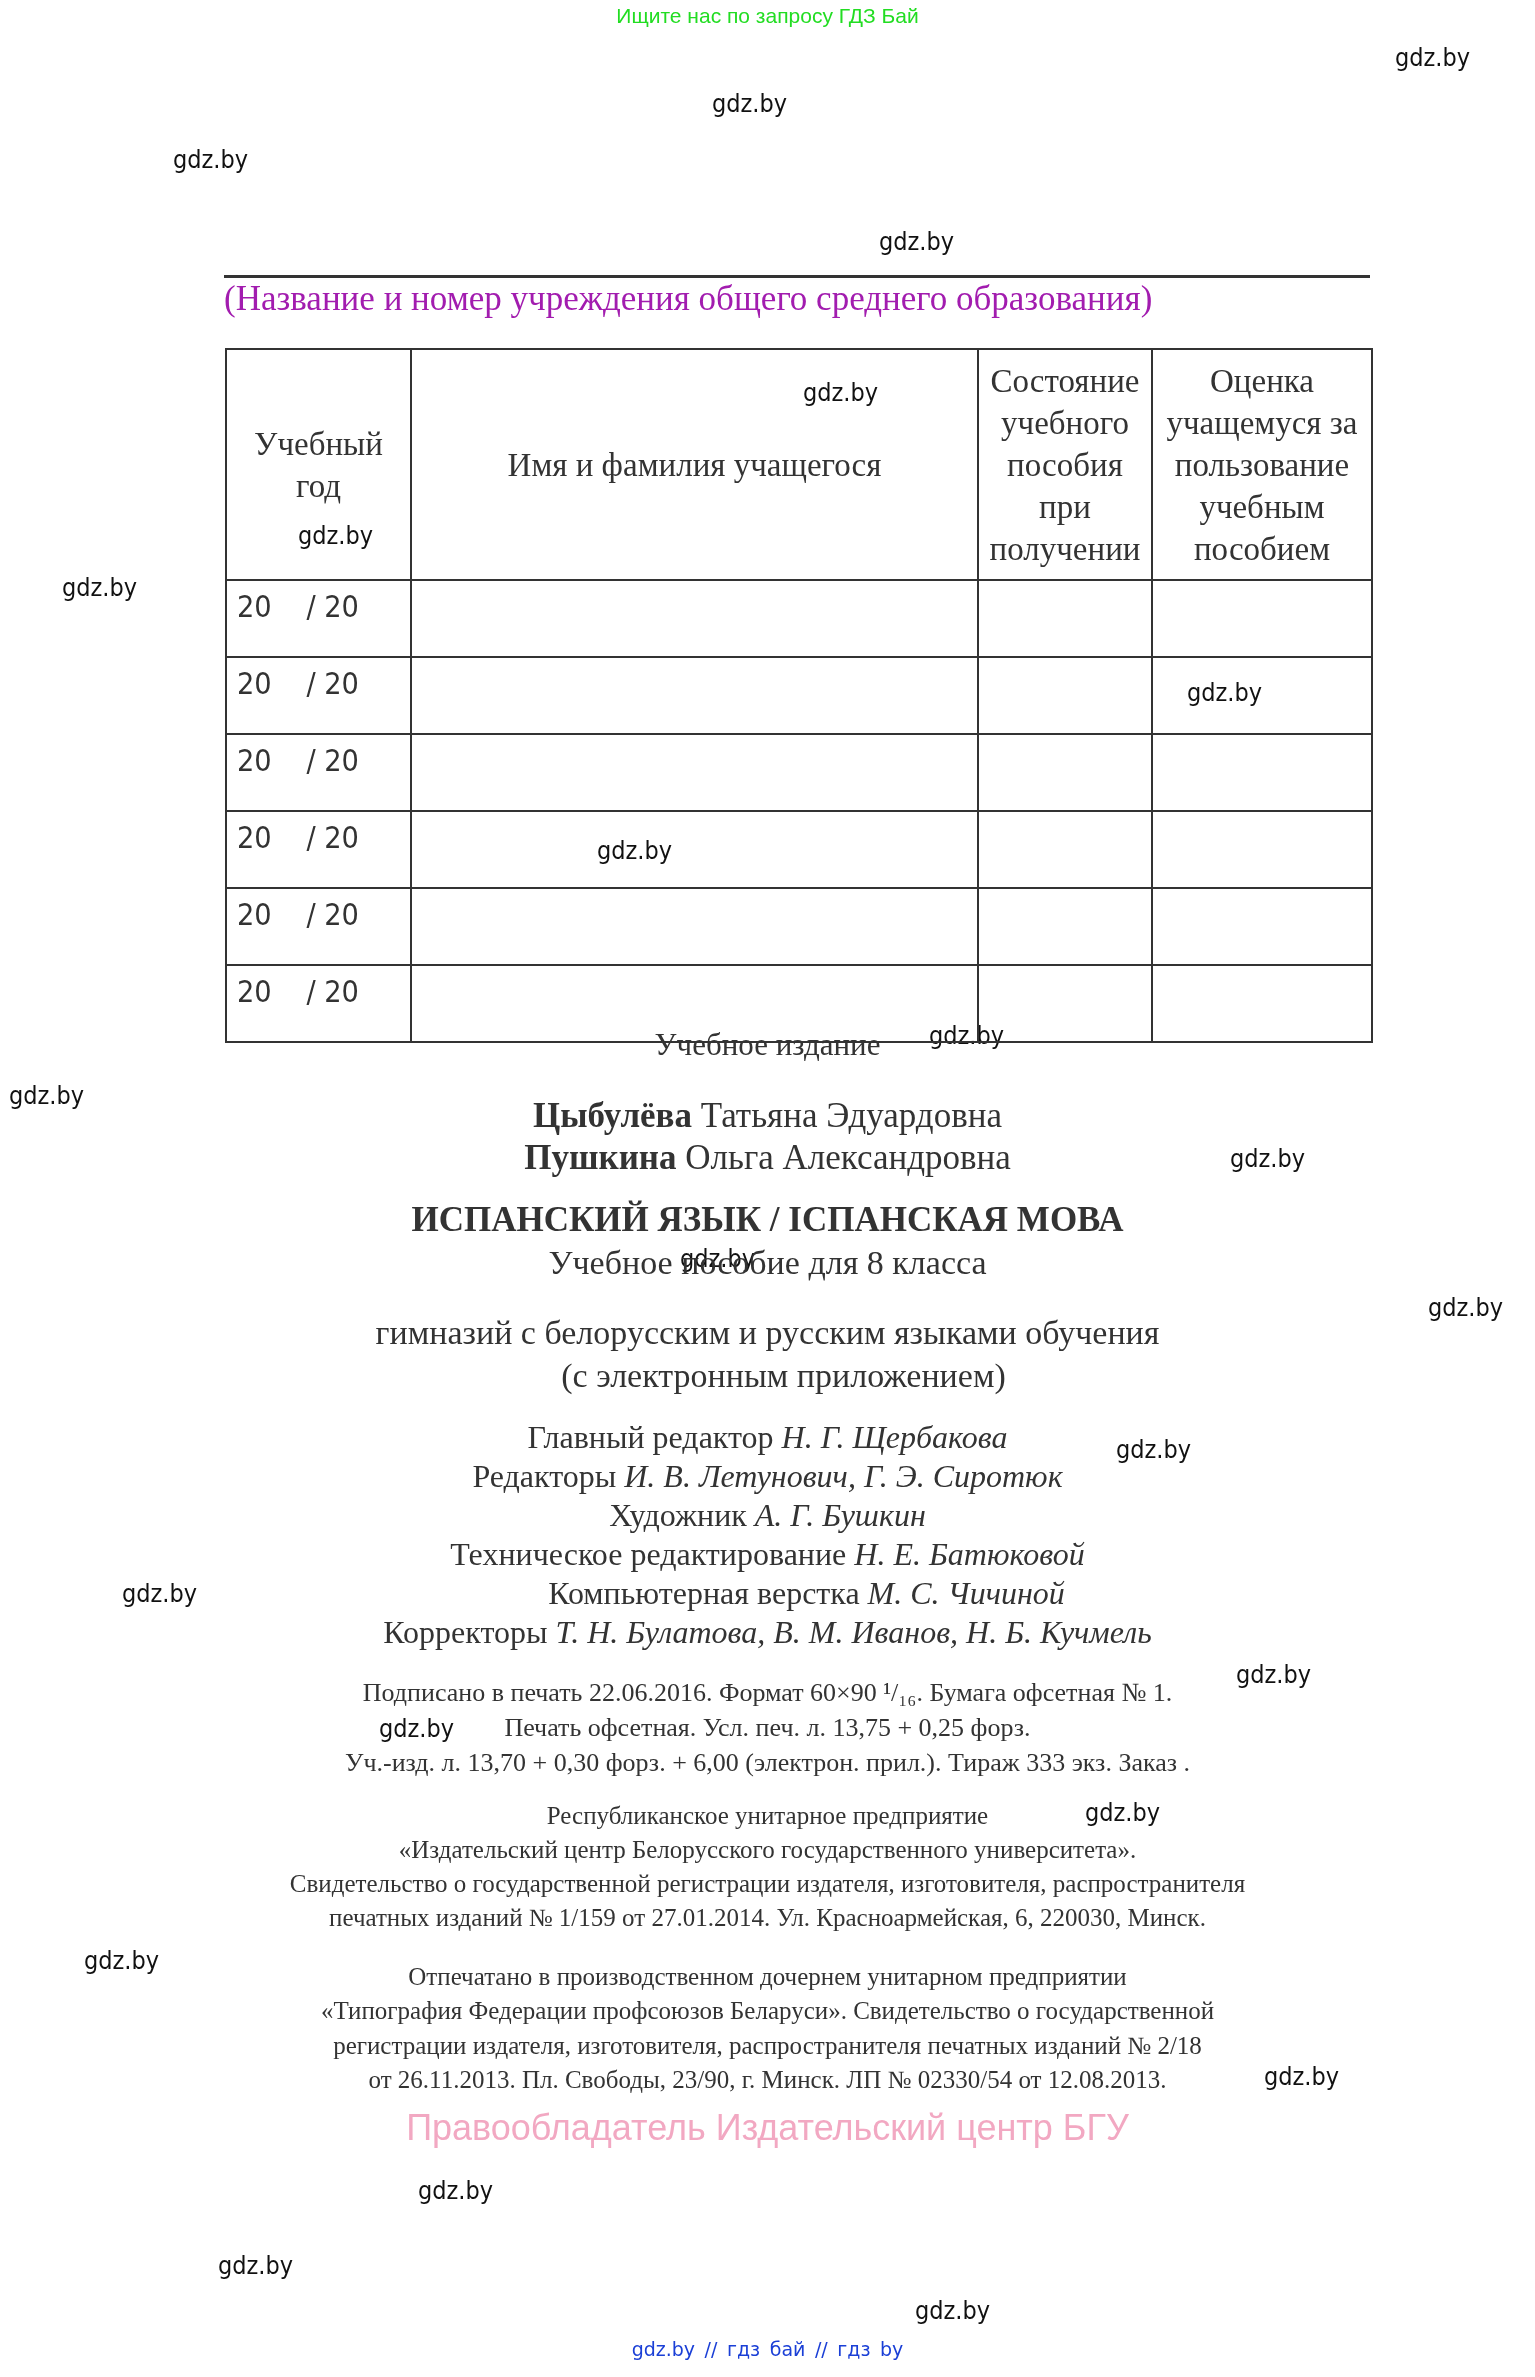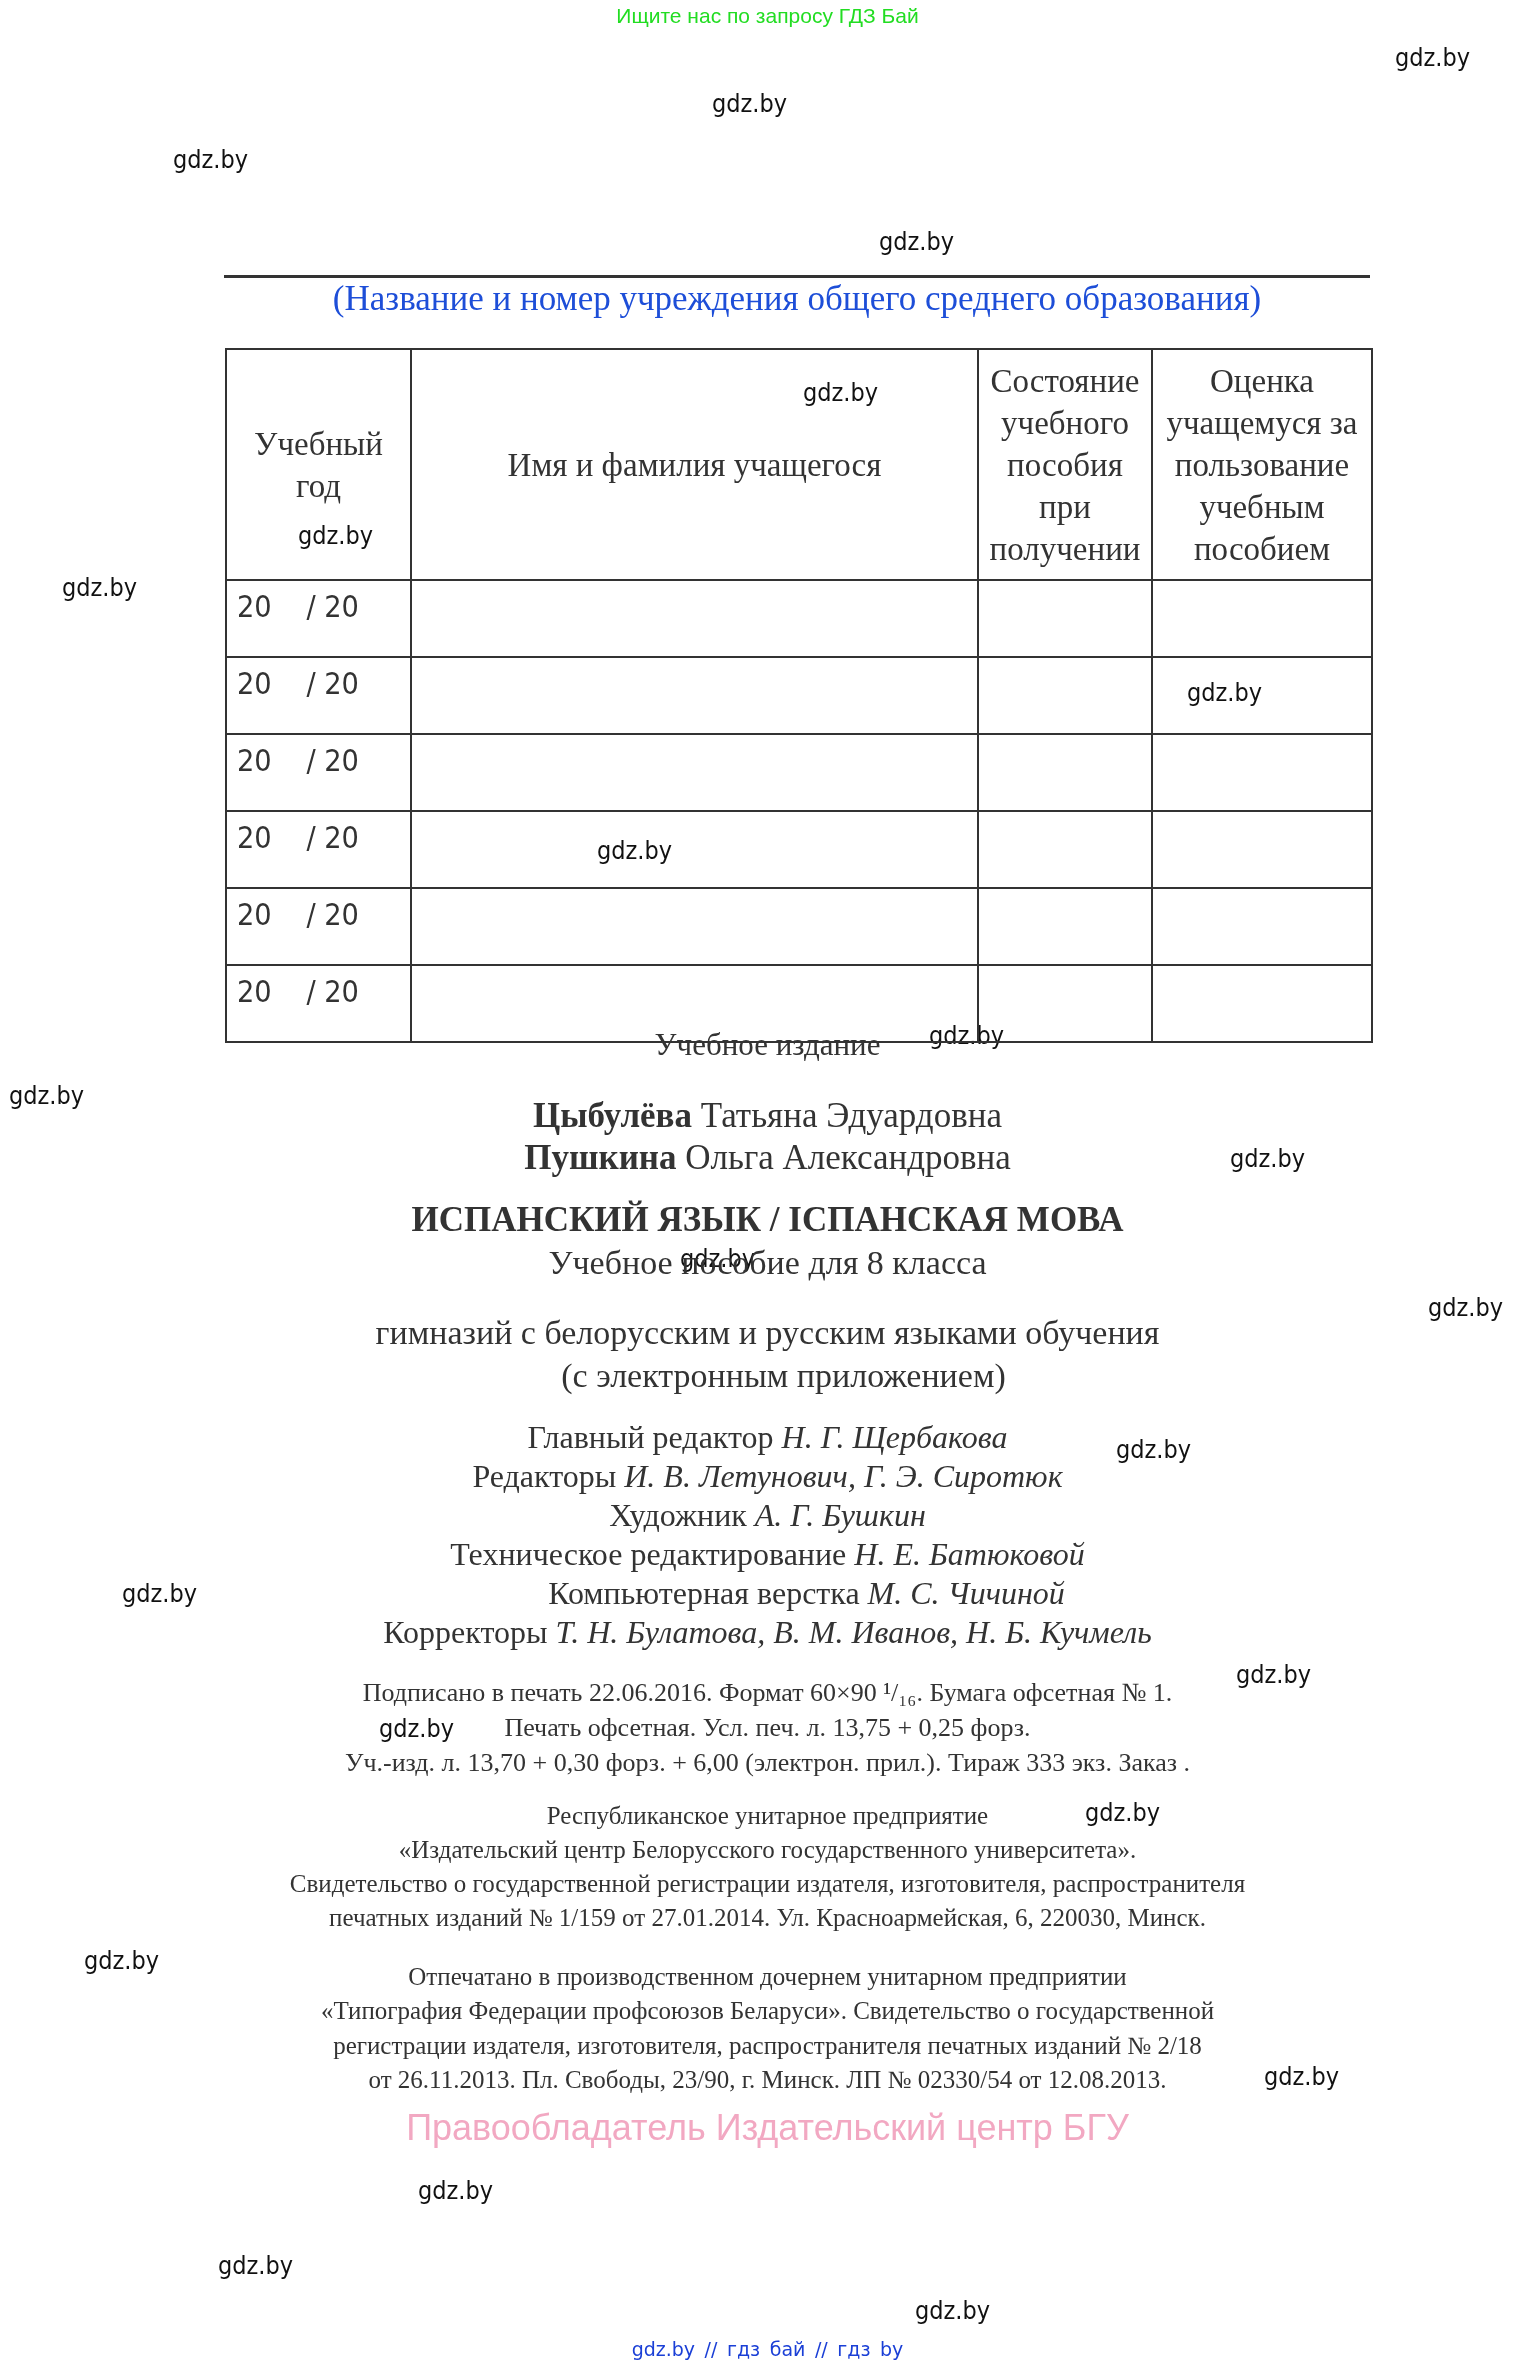--- a/index.html
+++ b/index.html
@@ -1,21 +1,21 @@
 <!DOCTYPE html>
 <html style="font-size:14px"><head>
 <meta charset="utf-8">
 <style>
   html, body { margin: 0; padding: 0; background: #ffffff; }
   body { width: 1535px; height: 2377px; position: relative; overflow: hidden; color: #333333; font-family: "Liberation Serif", "DejaVu Serif", serif; }
   .wm { position: absolute; font-family: "DejaVu Sans", "Liberation Sans", sans-serif; font-size: 25px; color: #111111; transform: scaleX(0.9); transform-origin: left top; white-space: nowrap; }
   .top-banner { position: absolute; top: 3.5px; left: 0; width: 1535px; text-align: center; font-family: "Liberation Sans", sans-serif; font-size: 21px; color: #22dd22; }
   .bottom-links { position: absolute; top: 2338px; left: 0; width: 1535px; text-align: center; font-family: "DejaVu Sans", sans-serif; font-size: 19px; color: #1a3fd6; word-spacing: 3.5px; }
   .rule { position: absolute; left: 224px; top: 275px; width: 1146px; height: 2.6px; background: #333; }
-  .inst-caption { position: absolute; left: 224px; top: 279px; width: 1146px; text-align: center; font-size: 35px; color: #1d4ed8; }
+  .inst-caption { position: absolute; left: 224px; top: 279px; width: 1146px; font-size: 35px; color: #a21caf; }
   table.reg { position: absolute; left: 225px; top: 348px; border-collapse: collapse; table-layout: fixed; width: 1145px; }
   table.reg td, table.reg th { border: 2.6px solid #333; padding: 0; font-weight: normal; }
   table.reg th { height: 229px; font-size: 33px; line-height: 42px; text-align: center; vertical-align: middle; color: #333; }
   table.reg td { height: 68px; }
   .yr { font-family: "DejaVu Sans", "Liberation Sans", sans-serif; font-size: 31px; color: #333; padding-left: 10.4px !important; vertical-align: top; padding-top: 7px !important; transform-origin: left; margin-left: 16px; }
   .yr span { display: inline-block; transform: scaleX(0.88); transform-origin: left; }
   .center { position: absolute; left: 0; width: 1535px; text-align: center; }
   .t-edition { top: 1027px; font-size: 31px; }
   .t-author { font-size: 35px; }
   .t-author b { font-weight: bold; }

